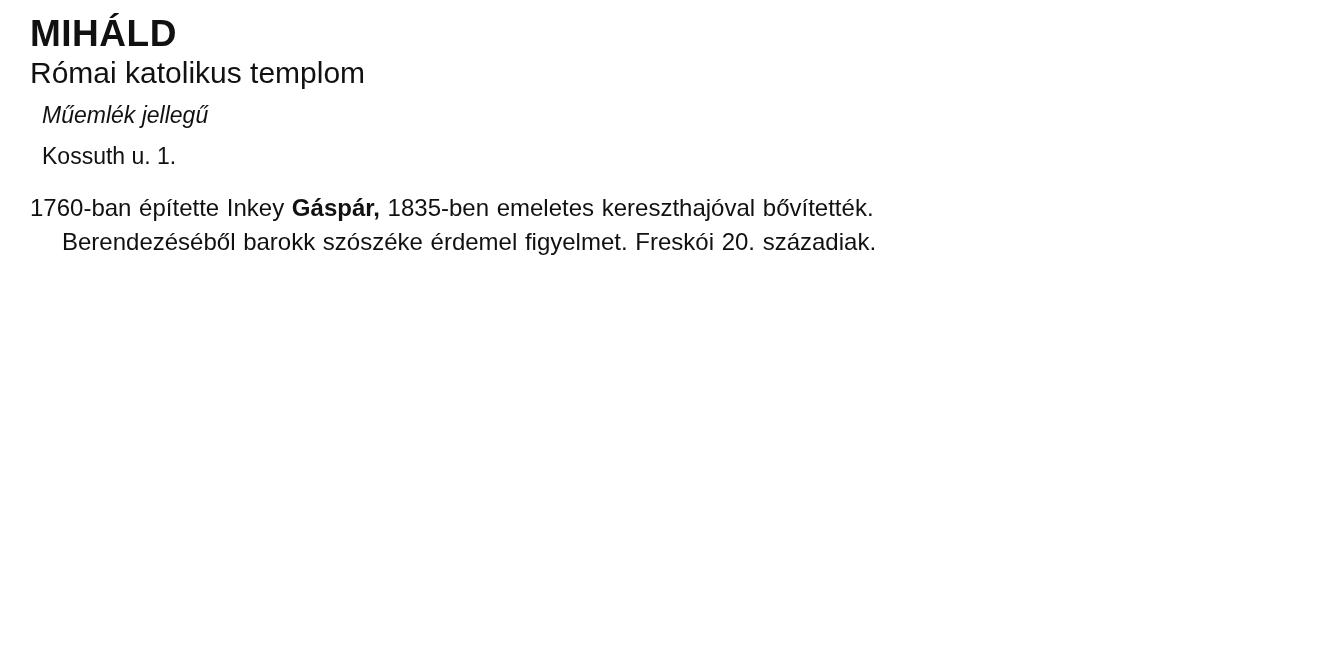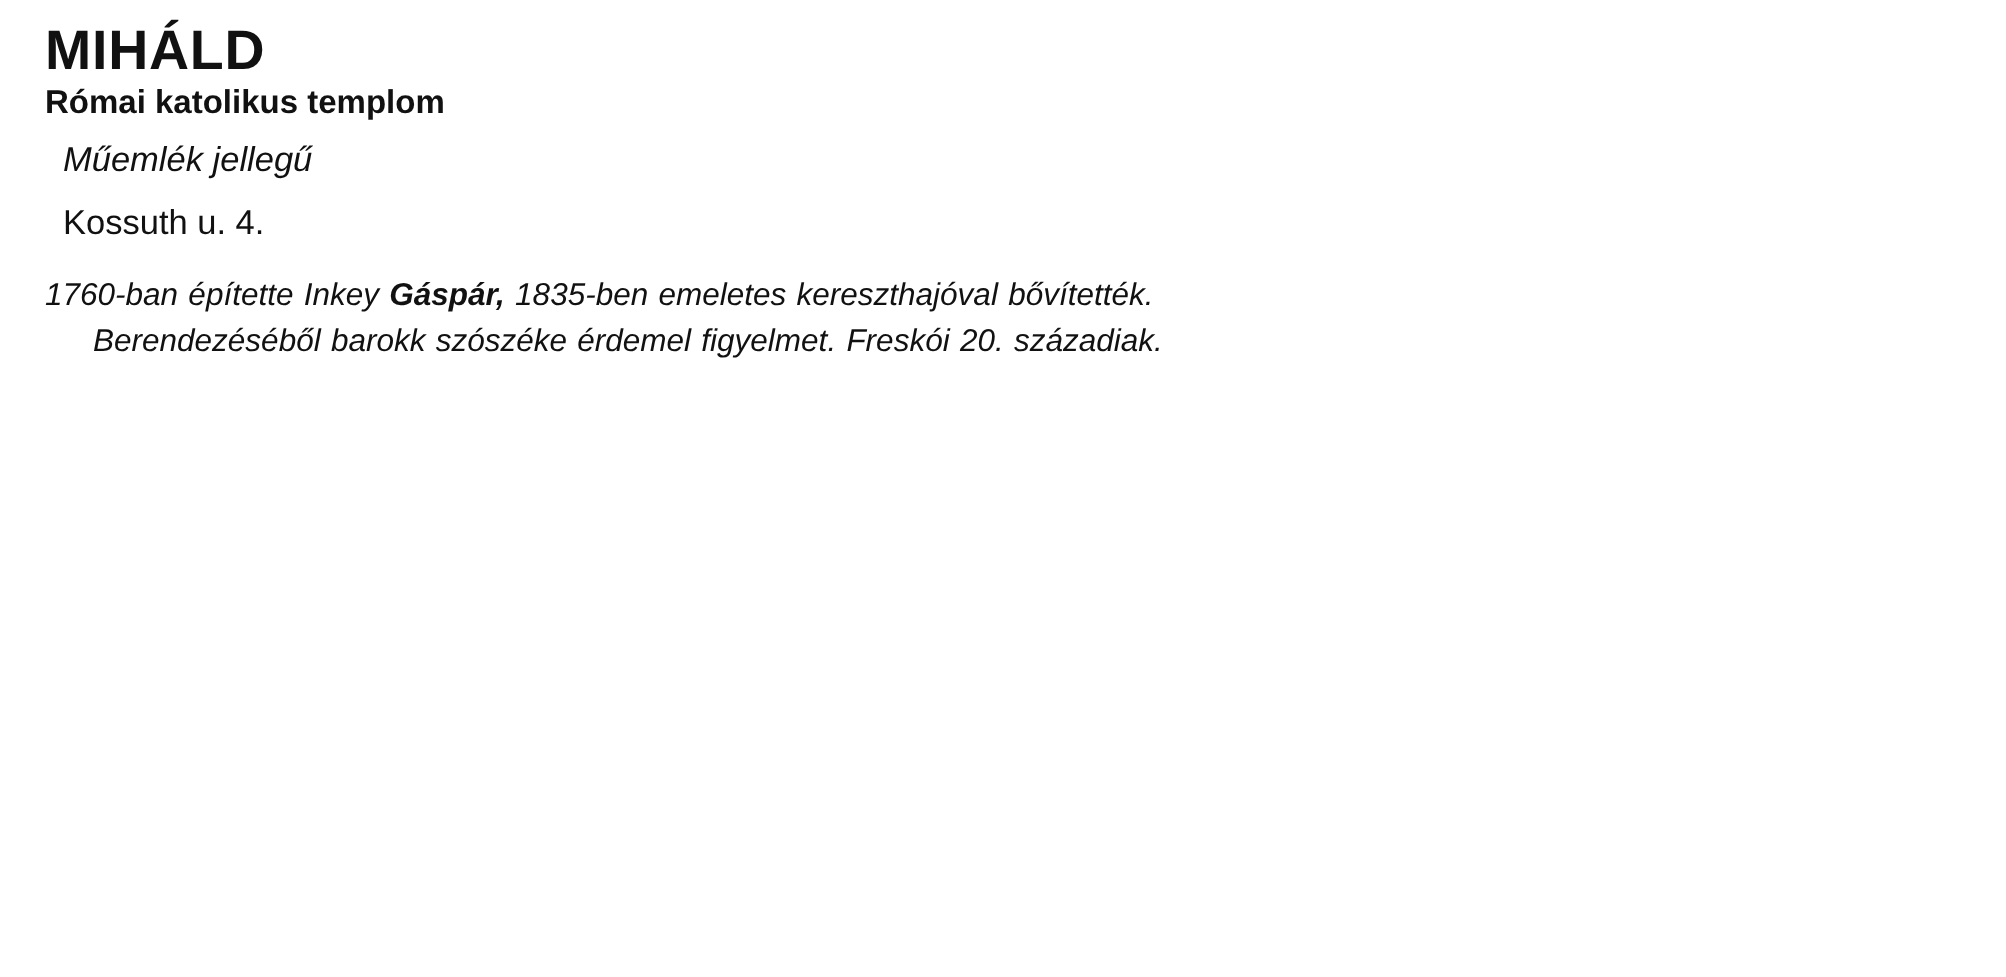--- a/index.html
+++ b/index.html
@@ -22,42 +22,41 @@
     padding: 14px 20px 0 30px;
   }
   .title {
     font-size: 37px;
     font-weight: bold;
     letter-spacing: 0.5px;
     line-height: 1.08;
     margin: 0 0 2px 0;
   }
   .subtitle {
-    font-size: 22px;
-    font-weight: bold;
+    font-size: 30px;
+    font-weight: normal;
     line-height: 1.1;
     margin: 0 0 4px 0;
   }
   .meta {
     font-size: 23px;
     line-height: 1.28;
     margin: 12px;
   }
   .meta-italic {
     font-style: italic;
   }
   .meta-roman {
     font-style: normal;
   }
   .body-block {
-    font-size: 21px;
+    font-size: 24px;
     line-height: 1.36;
     text-align: justify;
     margin: 0;
-    font-style: italic;
   }
   .body-block.first {
     margin-top: 20px;
   }
   .body-block.second {
     margin-top: 24px;
   }
   .body-block.third {
     margin-top: 2px;
     margin-left: 32px;
@@ -75,21 +74,21 @@
 <body>
 
 <div class="page">
 
   <h1 class="title">MIHÁLD</h1>
 
   <h2 class="subtitle">Római katolikus templom</h2>
 
   <p class="meta meta-italic">Műemlék jellegű</p>
 
-  <p class="meta meta-roman">Kossuth u. 4.</p>
+  <p class="meta meta-roman">Kossuth u. 1.</p>
 
 
   <p class="body-block first">
     <span>1760-ban építette Inkey </span><b>Gáspár,</b><span> 1835-ben emeletes kereszthajóval bővítették.</span>
   </p>
 
 
   <p class="body-block third">Berendezéséből barokk szószéke érdemel figyelmet. Freskói 20. századiak.</p>
 
 </div>

